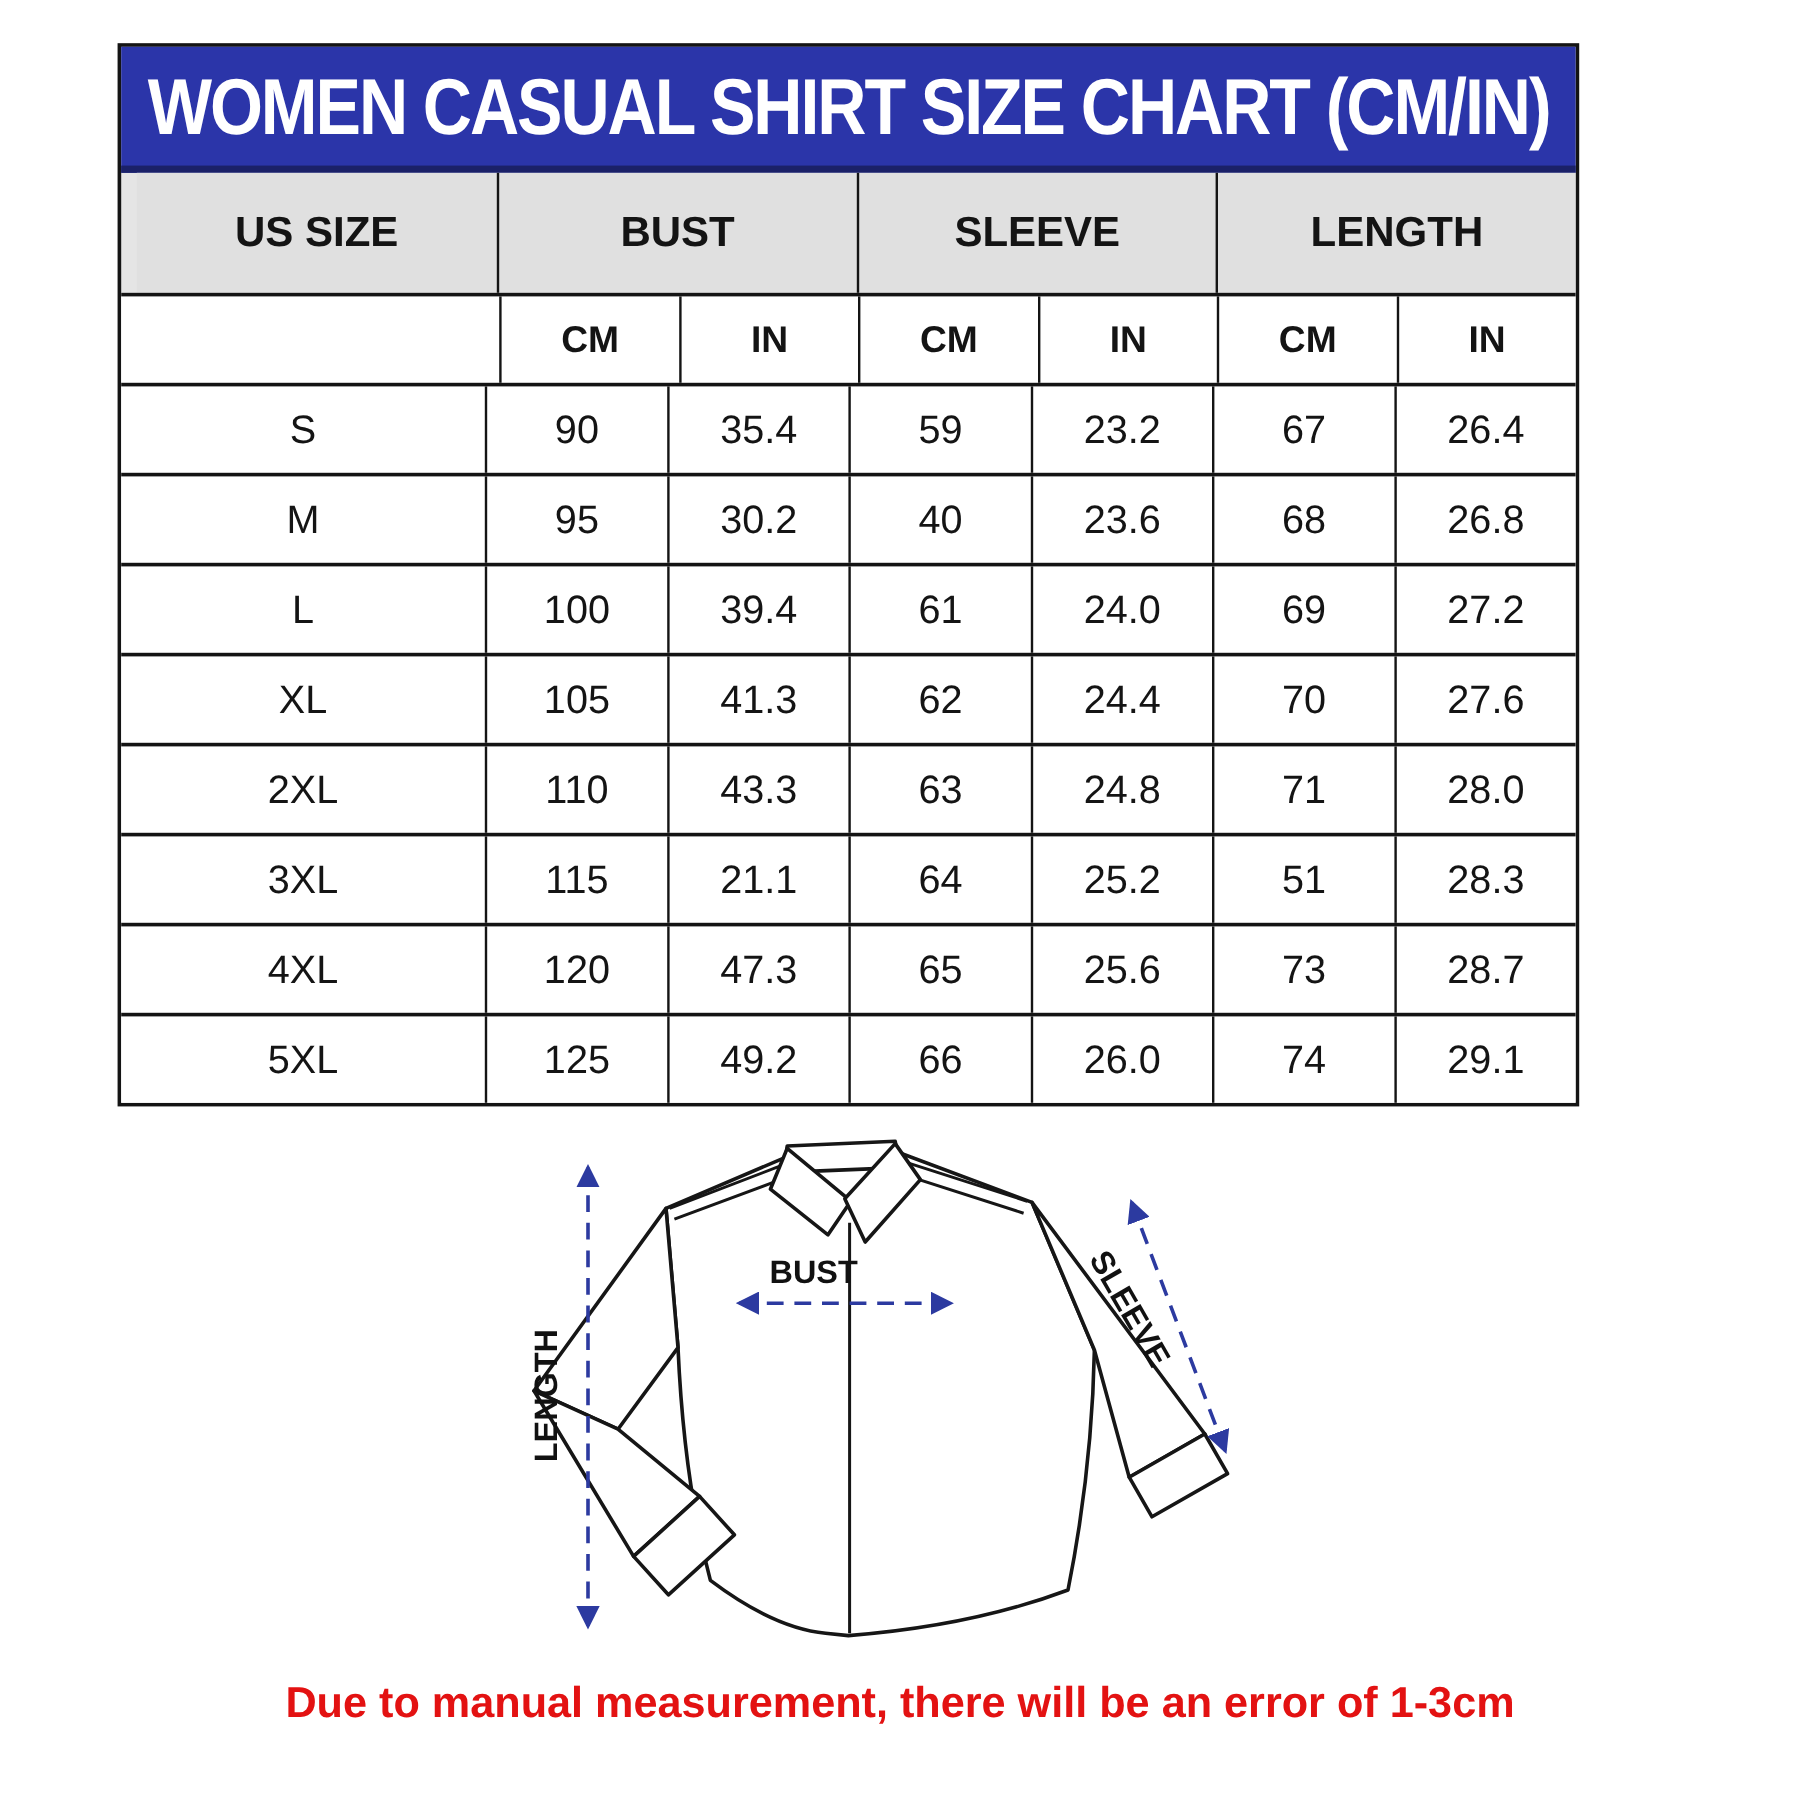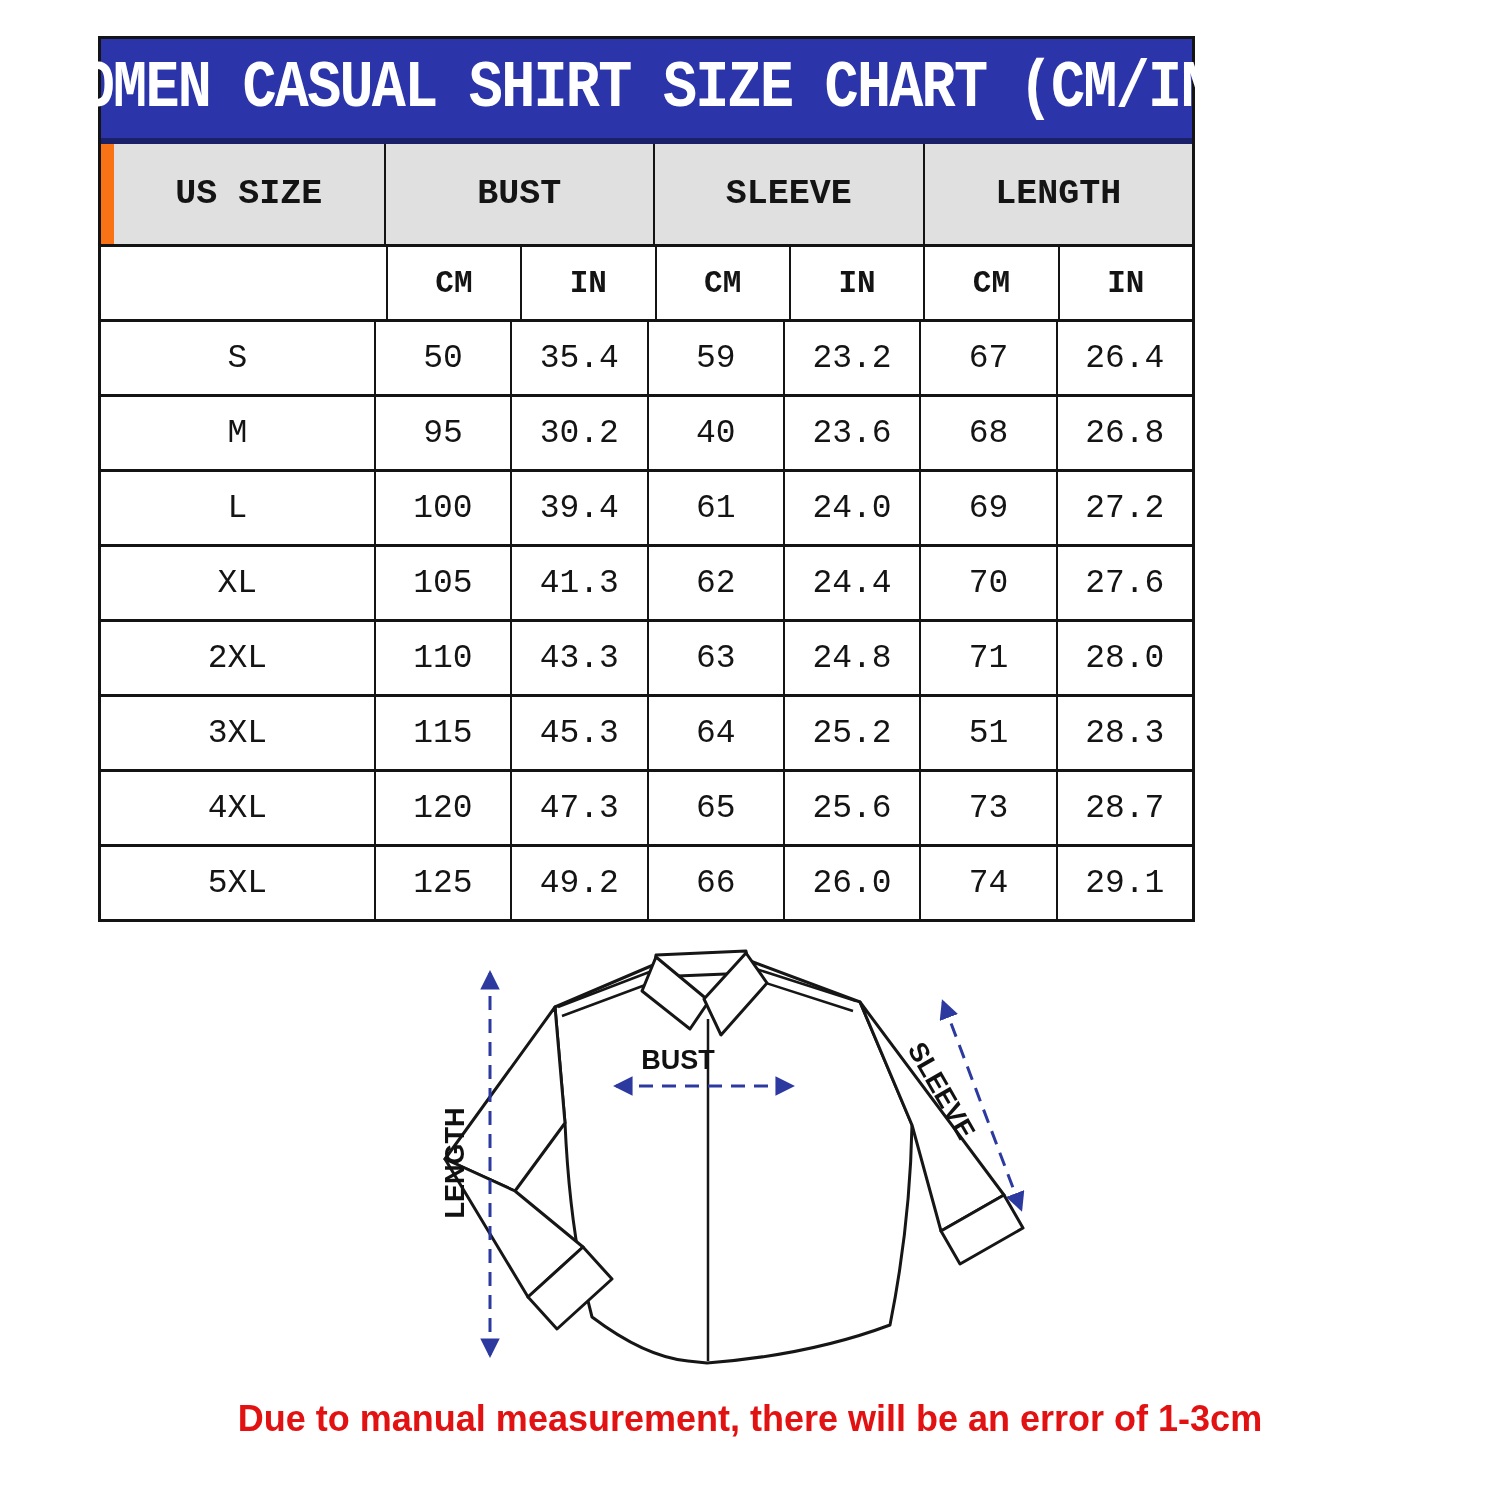--- a/index.html
+++ b/index.html
@@ -4,22 +4,22 @@
 <style>
   html,body { margin:0; padding:0; background:#ffffff; }
   .canvas {
     position:relative; width:1500px; height:1500px; background:#ffffff;
     font-family:"Liberation Sans", sans-serif; overflow:hidden;
     --arrow-blue:#2c3aa0; --line-dark:#161616; --note-red:#e31212;
   }
 
   
   .size-table {
-    position:absolute; left:98px; top:36px; width:1097px;
-    border:3px solid #141414; box-sizing:border-box; background:#f97316;font-family:Liberation Mono, monospace;
+    position:absolute; left:98px; top:36px; width:1218px;
+    border:3px solid #141414; box-sizing:border-box; background:#e5e5e5;
   }
   .banner {
     height:99px; background:#2b35a9; border-bottom:6px solid #1b2168;
     display:flex; align-items:center; justify-content:center;
   }
   .banner-title {
     color:#ffffff; font-size:66px; font-weight:bold; letter-spacing:-2px;
     white-space:nowrap; transform:scaleX(0.86);
   }
   .ghead {
@@ -90,21 +90,21 @@
       <div class="cell">IN</div>
       <div class="cell">CM</div>
       <div class="cell">IN</div>
       <div class="cell">CM</div>
       <div class="cell">IN</div>
     </div>
 
     <div class="tbody">
         <div class="trow">
           <div class="cell">S</div>
-          <div class="cell">50</div>
+          <div class="cell">90</div>
           <div class="cell">35.4</div>
           <div class="cell">59</div>
           <div class="cell">23.2</div>
           <div class="cell">67</div>
           <div class="cell">26.4</div>
         </div>
         <div class="trow">
           <div class="cell">M</div>
           <div class="cell">95</div>
           <div class="cell">30.2</div>
@@ -136,21 +136,21 @@
           <div class="cell">110</div>
           <div class="cell">43.3</div>
           <div class="cell">63</div>
           <div class="cell">24.8</div>
           <div class="cell">71</div>
           <div class="cell">28.0</div>
         </div>
         <div class="trow">
           <div class="cell">3XL</div>
           <div class="cell">115</div>
-          <div class="cell">45.3</div>
+          <div class="cell">21.1</div>
           <div class="cell">64</div>
           <div class="cell">25.2</div>
           <div class="cell">51</div>
           <div class="cell">28.3</div>
         </div>
         <div class="trow">
           <div class="cell">4XL</div>
           <div class="cell">120</div>
           <div class="cell">47.3</div>
           <div class="cell">65</div>

